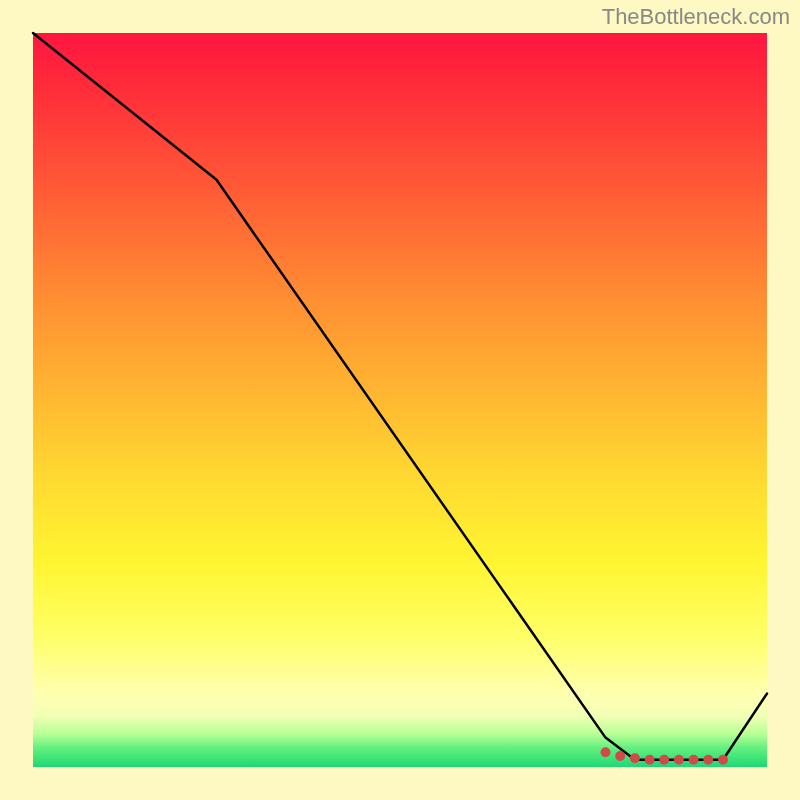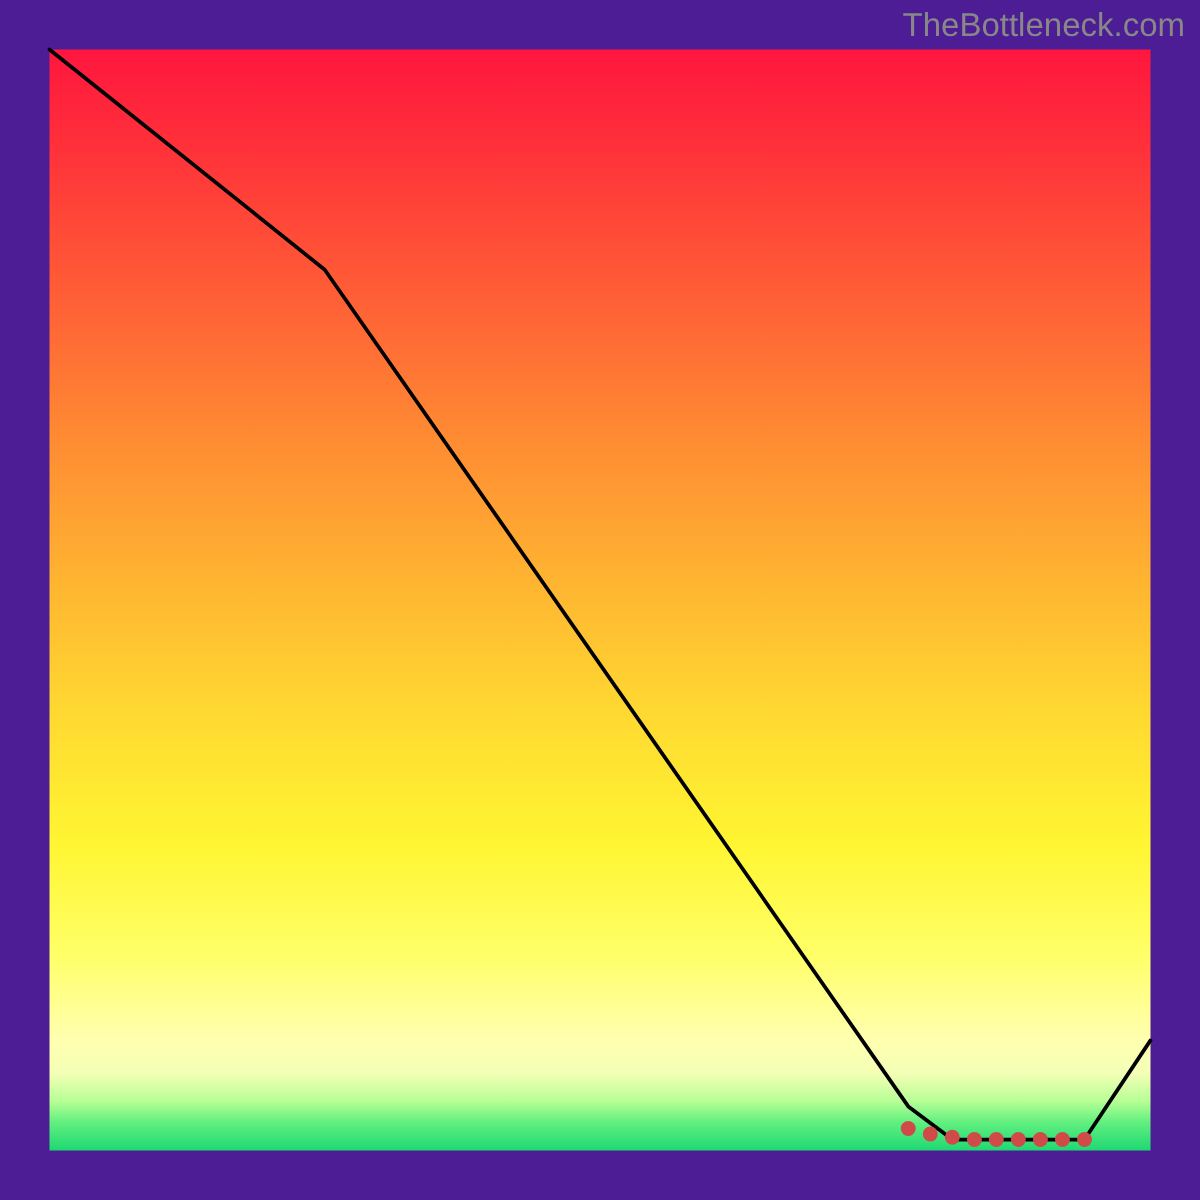--- a/index.html
+++ b/index.html
@@ -7,21 +7,21 @@
     padding: 0;
     width: 800px;
     height: 800px;
     background: #000;
     overflow: hidden;
   }
   .outer {
     position: relative;
     width: 800px;
     height: 800px;
-    background: #4c1d95;
+    background: #fef9c3;
     text-decoration: underline;
   }
   .attribution {
     position: absolute;
     top: 4px;
     right: 10px;
     color: #888;
     font-family: Arial, Helvetica, sans-serif;
     font-size: 22px;
     font-weight: 500;

